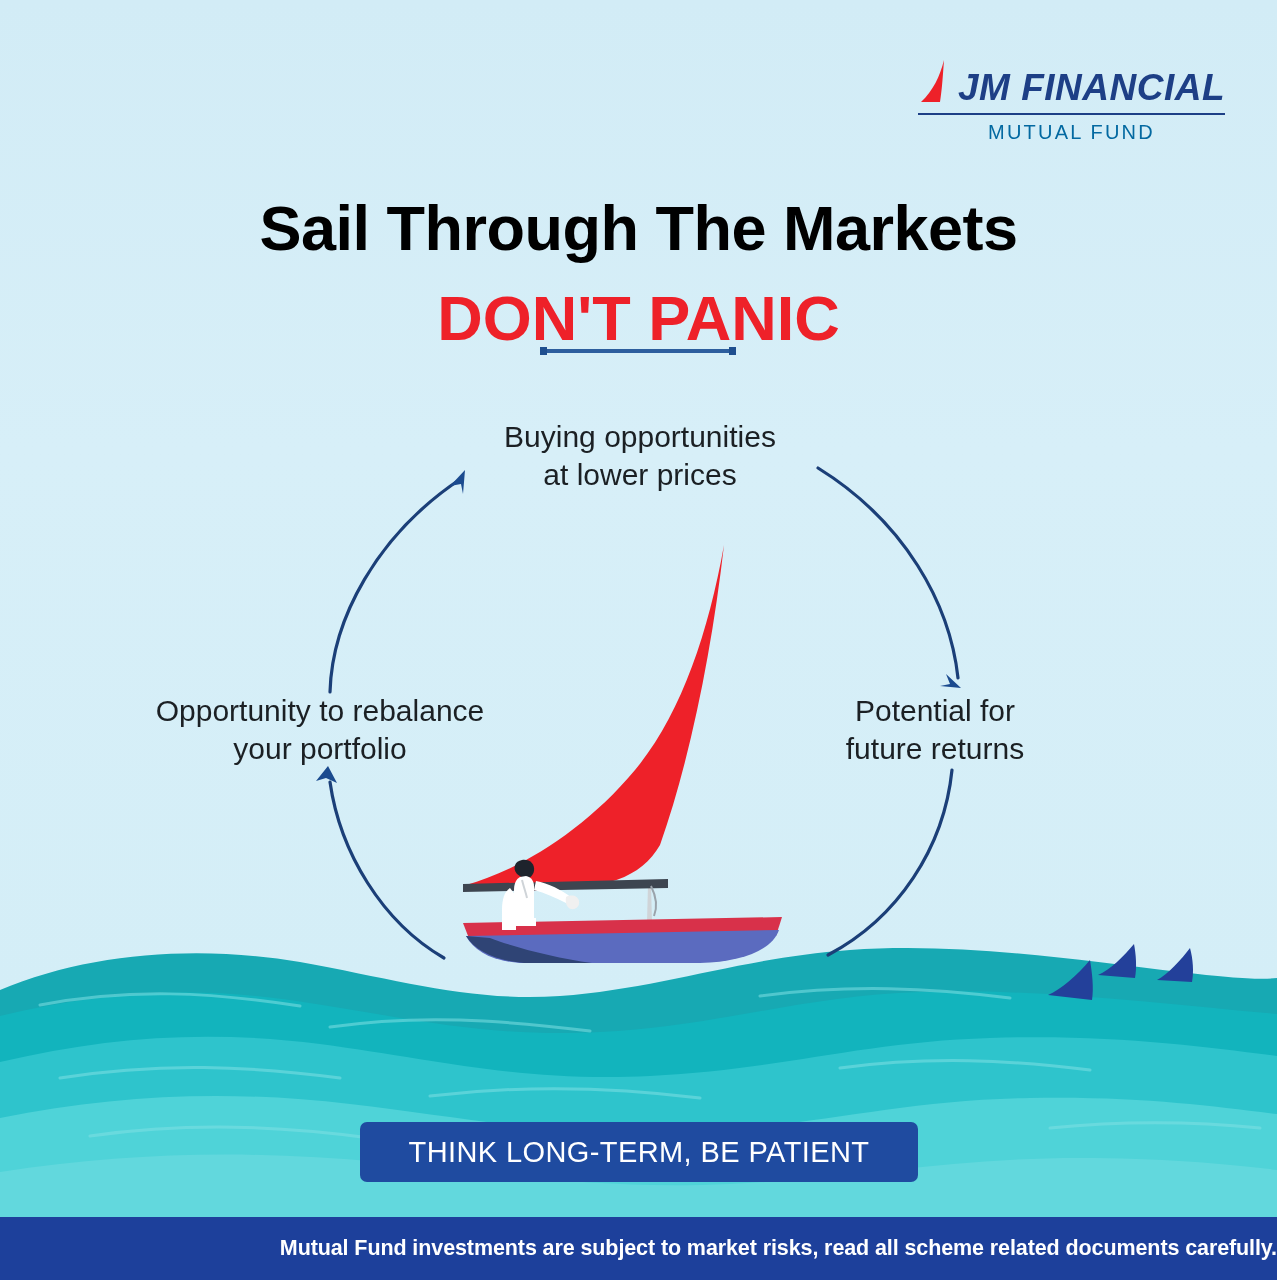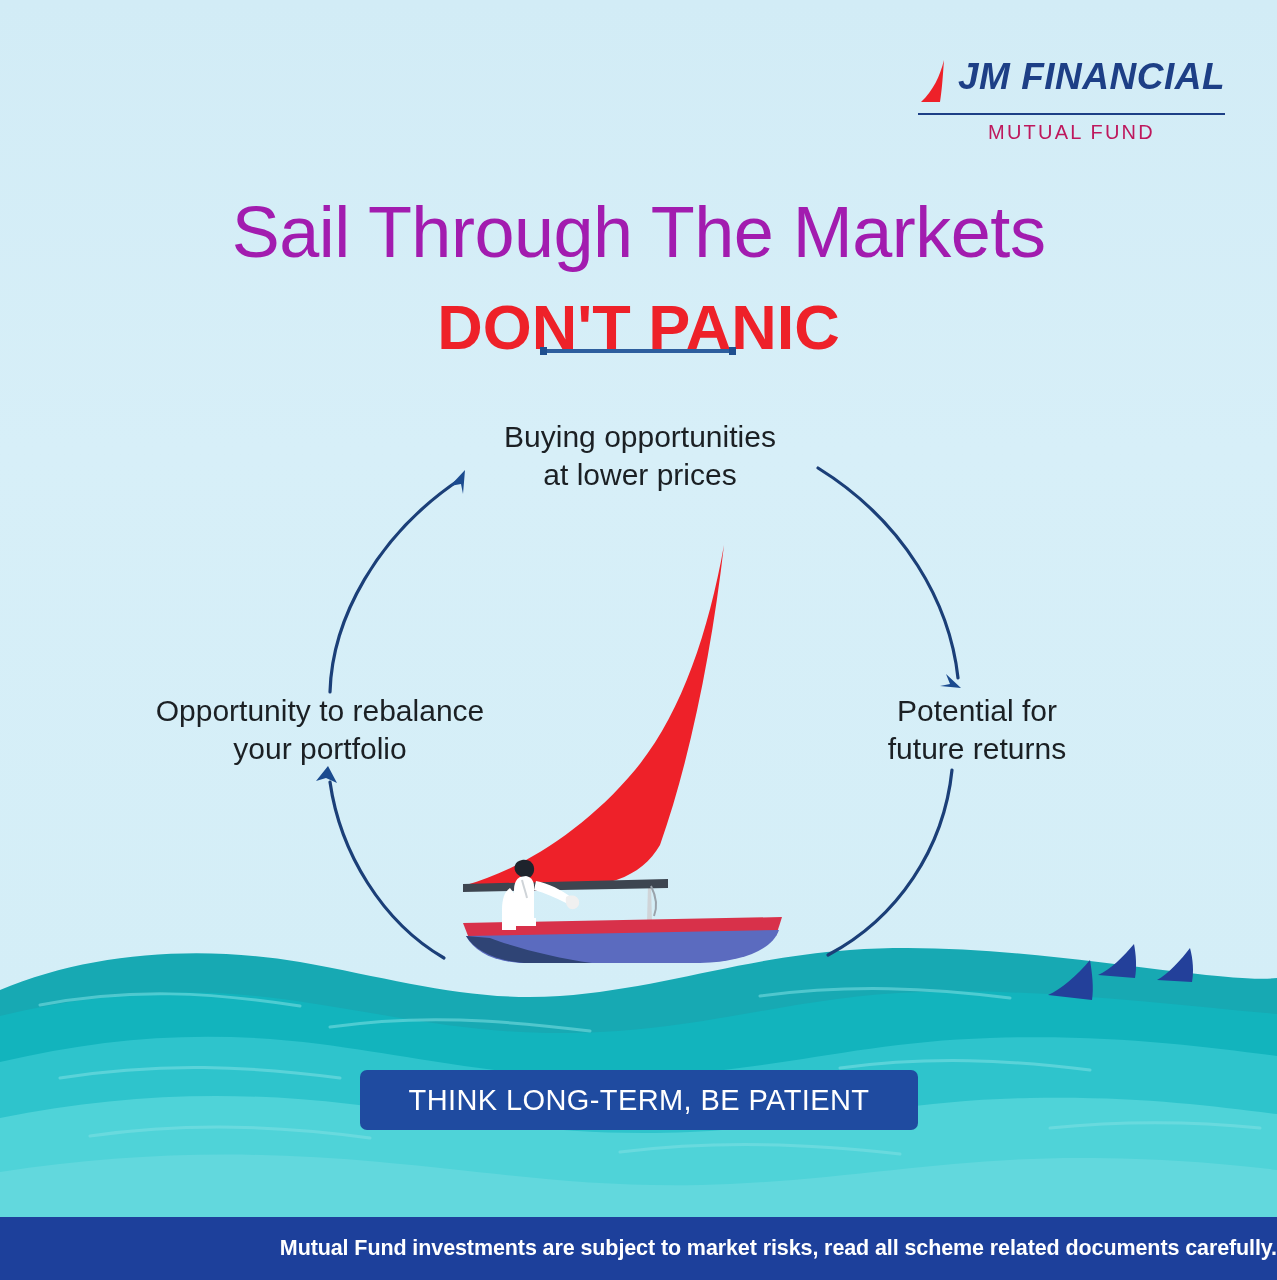--- a/index.html
+++ b/index.html
@@ -16,37 +16,37 @@
   .sky {
     position:absolute; left:0; top:0; width:1277px; height:1000px;
     background:linear-gradient(180deg,#d2ecf6 0%,#d7eff8 45%,#d4eef7 100%);
   }
 
   
   .logo {
     position:absolute; right:52px; top:58px;
     text-align:center;
   }
-  .logo-row { display:flex; align-items:flex-start; gap:10px; }
+  .logo-row { display:flex; align-items:flex-end; gap:10px; }
   .logo-mark { width:30px; height:48px; display:block; }
   .logo-word {
     font-size:37px; font-weight:bold; font-style:italic;
     color:#1d3f86; letter-spacing:.5px; line-height:1;
     font-family:"Liberation Sans", sans-serif;
   }
   .logo-rule { height:2px; background:#1d3f86; margin:7px 0 6px 0; width:100%; }
   .logo-sub {
-    font-size:20px; color:#be185d; letter-spacing:2.2px;
+    font-size:20px; color:#0369a1; letter-spacing:2.2px;
     font-family:"Liberation Sans", sans-serif;
   }
 
   
   .headline { position:absolute; left:0; top:196px; width:1277px; text-align:center; }
   .h-line1 {
-    font-size:72px; font-weight:normal; color:#a21caf;
+    font-size:63px; font-weight:bold; color:#000000;
     letter-spacing:-0.5px; line-height:1.02;
   }
   .h-line2 {
     font-size:63px; font-weight:bold; color:#ee2129;
     letter-spacing:0px; line-height:1.08; margin-top:24px;
   }
   .h-underline {
     position:absolute; left:540px; top:349px; width:196px; height:4px;
     background:#2d5e9e;
   }
@@ -56,28 +56,28 @@
   .h-underline:before { left:0; }
   .h-underline:after  { right:0; }
 
   
   .cyc-label {
     position:absolute; text-align:center; color:#1b2024;
     font-size:30px; line-height:1.26; font-weight:500;
   }
   #label-top   { left:400px; top:418px; width:480px; }
   #label-left  { left:75px;  top:692px; width:490px; }
-  #label-right { left:827px; top:692px; width:300px; }
+  #label-right { left:785px; top:692px; width:300px; }
 
   
   .svg-layer { position:absolute; left:0; top:0; width:1277px; height:1280px; }
 
   
   .cta {
-    position:absolute; left:360px; top:1070px; width:558px; height:60px;
+    position:absolute; left:360px; top:1122px; width:558px; height:60px;
     background:#1f4ba0; border-radius:7px;
     display:flex; align-items:center; justify-content:center;
     color:#ffffff; font-size:29px; letter-spacing:.4px;
   }
 
   
   .footer {
     position:absolute; left:0; bottom:0; width:1277px; height:63px;
     background:#1d409b; display:flex; align-items:center; justify-content:flex-end;
   }

